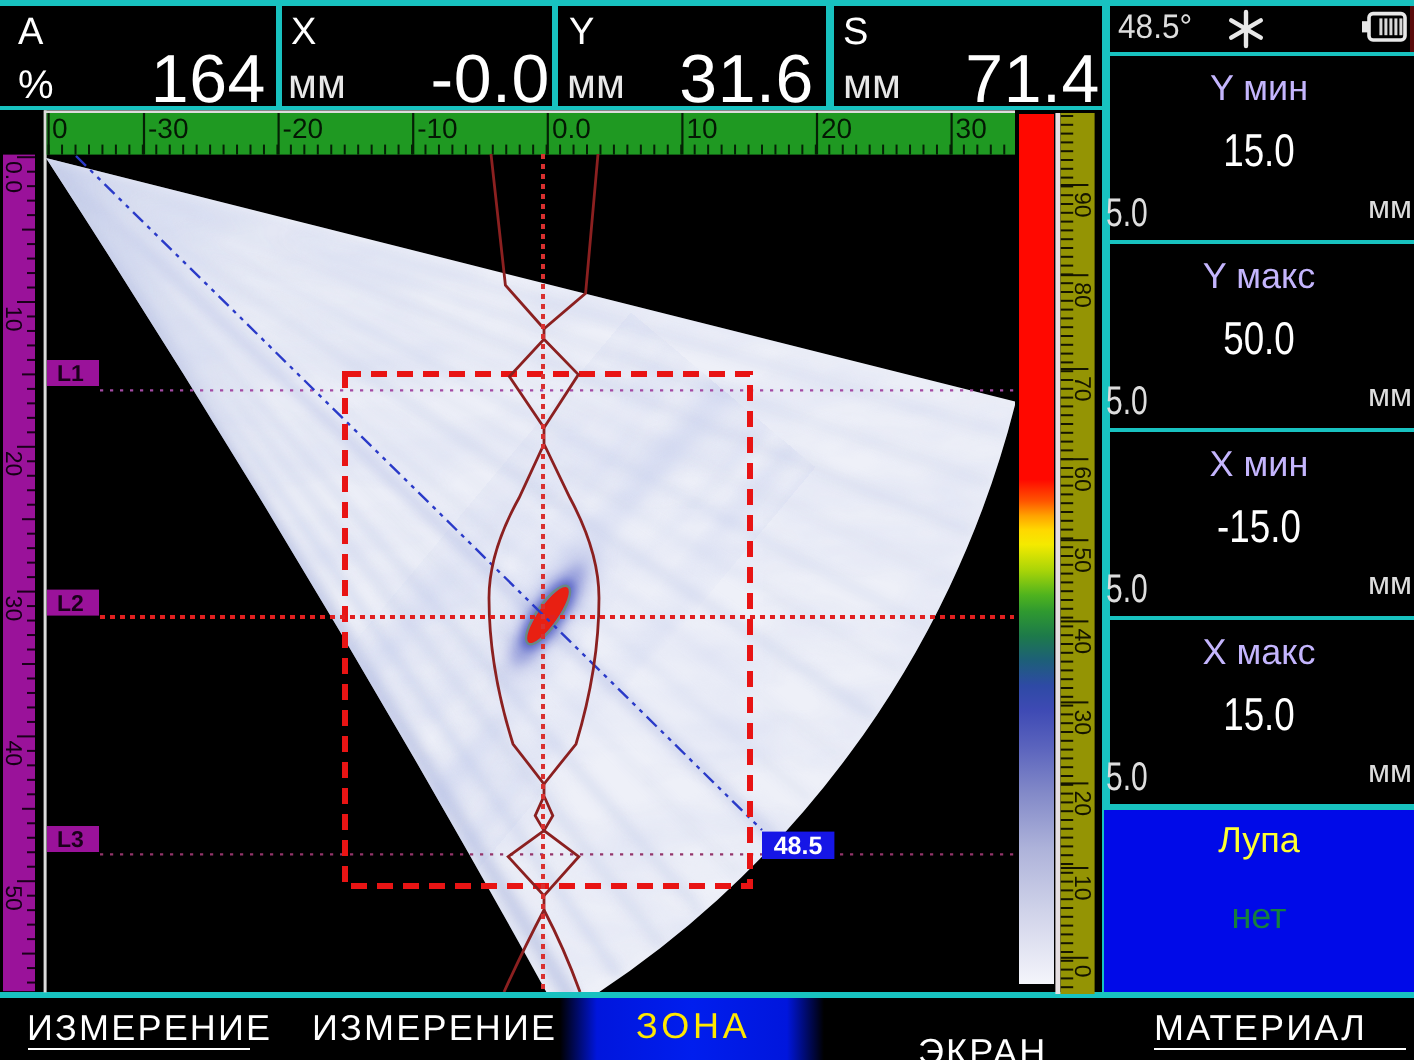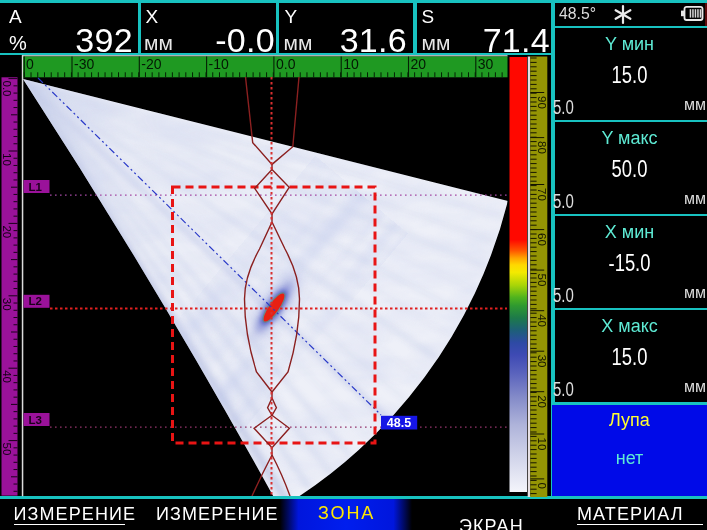--- a/index.html
+++ b/index.html
@@ -1,42 +1,42 @@
 <!DOCTYPE html>
 <html><head><meta charset="utf-8">
 <style>
 html,body{margin:0;padding:0}
 body{width:707px;height:530px;background:#000;font-family:"Liberation Sans",sans-serif;position:relative;overflow:hidden}
 .abs{position:absolute}
 .cy{background:#18c2c0}
 .lab{font-size:19px;line-height:19px;color:#fff}
 .mm{font-size:21px;line-height:21px;color:#e8e8e8}
 .bigv{font-size:34px;line-height:34px;color:#fff;text-align:right;letter-spacing:0.3px}
-.ptit{font-size:18px;line-height:18px;color:#5eead4;width:155px;text-align:center}
+.ptit{font-size:18px;line-height:18px;color:#c4b5fd;width:155px;text-align:center}
 .pval{font-size:23px;line-height:23px;color:#fff;width:155px;text-align:center;transform:scaleX(0.8)}
 .psm{font-size:20px;line-height:20px;color:#ddd;transform:scaleX(0.75);transform-origin:left center}
 .pmm{font-size:16px;line-height:16px;color:#ddd}
 .menu{font-size:18px;line-height:18px;color:#fff;letter-spacing:1.1px}
 </style></head>
 <body>
 
 <div class="abs cy" style="left:0;top:0;width:707px;height:2.5px"></div>
 
 <div class="abs cy" style="left:137.5px;top:0;width:3.5px;height:54.5px"></div>
 <div class="abs cy" style="left:275.5px;top:0;width:3.5px;height:54.5px"></div>
 <div class="abs cy" style="left:413px;top:0;width:3.5px;height:54.5px"></div>
 <div class="abs cy" style="left:551.3px;top:0;width:3.4px;height:497px"></div>
 <div class="abs cy" style="left:0;top:52.6px;width:551.3px;height:2.8px"></div>
 
 <div class="abs cy" style="left:551.3px;top:25.8px;width:155.7px;height:2.7px"></div>
 <div class="abs" style="left:704.5px;top:2.5px;width:2.5px;height:23.3px;background:#5a0a0a"></div>
 
 <div class="abs lab" style="left:9px;top:6.5px">A</div>
 <div class="abs" style="left:9px;top:32.5px;font-size:20px;line-height:20px;color:#fff">%</div>
-<div class="abs bigv" style="left:40px;top:22.5px;width:93px">392</div>
+<div class="abs bigv" style="left:40px;top:22.5px;width:93px">164</div>
 
 <div class="abs lab" style="left:145.5px;top:6.5px">X</div>
 <div class="abs mm" style="left:144px;top:31.5px">мм</div>
 <div class="abs bigv" style="left:160px;top:22.5px;width:115px">-0.0</div>
 
 <div class="abs lab" style="left:284.5px;top:6.5px">Y</div>
 <div class="abs mm" style="left:283.5px;top:31.5px">мм</div>
 <div class="abs bigv" style="left:294px;top:22.5px;width:113px">31.6</div>
 
 <div class="abs lab" style="left:421.5px;top:6.5px">S</div>
@@ -81,21 +81,21 @@
 <div class="abs psm" style="left:553px;top:284.7px">5.0</div>
 <div class="abs pmm" style="left:684px;top:284.8px">мм</div>
 
 <div class="abs ptit" style="left:552px;top:317px">X макс</div>
 <div class="abs pval" style="left:552px;top:346px">15.0</div>
 <div class="abs psm" style="left:553px;top:378.7px">5.0</div>
 <div class="abs pmm" style="left:684px;top:378.8px">мм</div>
 
 <div class="abs" style="left:552px;top:404.7px;width:155px;height:92px;background:#000ae8"></div>
 <div class="abs ptit" style="left:552px;top:411px;color:#ffff30">Лупа</div>
-<div class="abs ptit" style="left:552px;top:448.5px;color:#5eead4">нет</div>
+<div class="abs ptit" style="left:552px;top:448.5px;color:#15803d">нет</div>
 
 <div class="abs cy" style="left:0;top:496.4px;width:707px;height:2.6px"></div>
 <div class="abs" style="left:280px;top:499px;width:132px;height:31px;background:linear-gradient(90deg,rgba(0,20,220,0) 0%,#0016dd 14%,#001eee 50%,#0016dd 86%,rgba(0,20,220,0) 100%)"></div>
 <div class="abs menu" style="left:13.5px;top:504.5px">ИЗМЕРЕНИЕ</div>
 <div class="abs" style="left:13.5px;top:523.5px;width:111px;height:1.6px;background:#fff"></div>
 <div class="abs menu" style="left:156px;top:504.5px">ИЗМЕРЕНИЕ</div>
 <div class="abs menu" style="left:318px;top:504px;color:#ffe800;letter-spacing:1.9px">ЗОНА</div>
 <div class="abs menu" style="left:459px;top:517px">ЭКРАН</div>
 <div class="abs menu" style="left:577px;top:504.5px">МАТЕРИАЛ</div>
 <div class="abs" style="left:577px;top:523.5px;width:126px;height:1.6px;background:#fff"></div>

